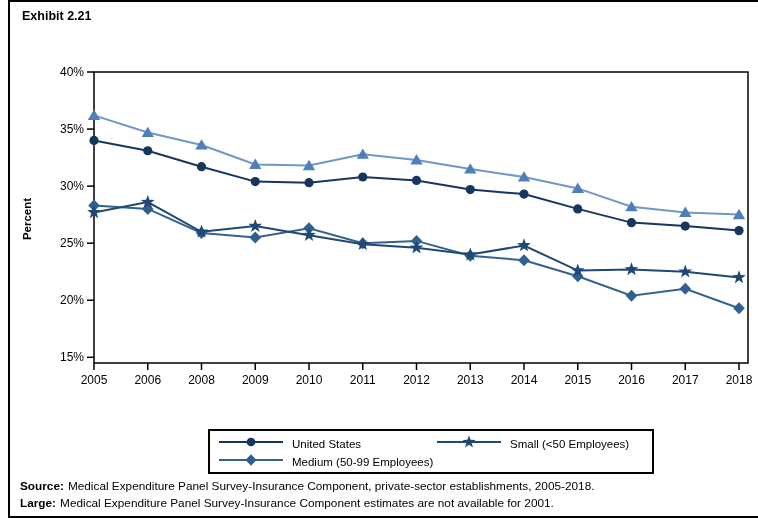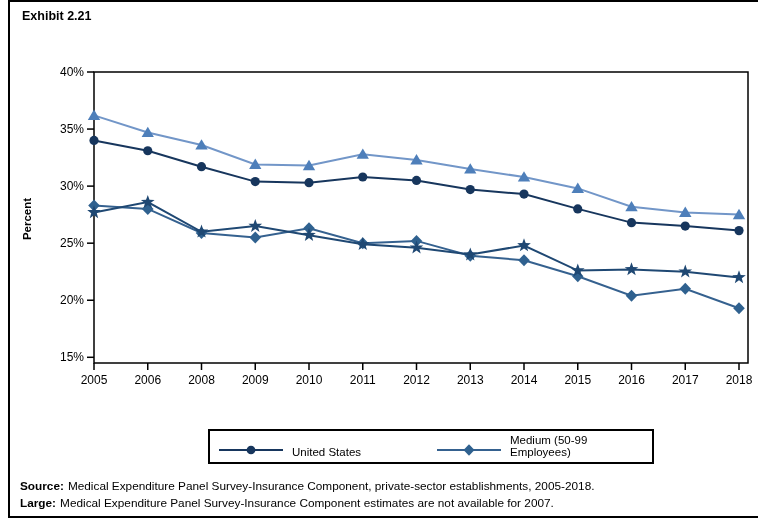--- a/index.html
+++ b/index.html
@@ -154,29 +154,36 @@
   <div class="legend">
     <div class="legend-item">
       <svg class="lg" width="66" height="16">
           <line x1="1" y1="8" x2="65" y2="8" stroke="#17365D" stroke-width="2"></line>
           <circle cx="33" cy="8" r="4.369999999999999" fill="#17365D"></circle>
         </svg>
       <span>United States</span>
     </div>
     <div class="legend-item">
       <svg class="lg" width="66" height="16">
+          <line x1="1" y1="8" x2="65" y2="8" stroke="#1F4873" stroke-width="2"></line>
+          <polygon points="33.0,1.2 34.6,5.8 39.5,5.9 35.6,8.9 37.0,13.5 33.0,10.8 29.0,13.5 30.4,8.9 26.5,5.9 31.4,5.8" fill="#1F4873"></polygon>
+        </svg>
+      <span>Small (&lt;50 Employees)</span>
+    </div>
+    <div class="legend-item">
+      <svg class="lg" width="66" height="16">
           <line x1="1" y1="8" x2="65" y2="8" stroke="#35618F" stroke-width="2"></line>
           <polygon points="33.0,2.3 38.5,8.0 33.0,13.7 27.5,8.0" fill="#2F618F"></polygon>
         </svg>
       <span>Medium (50-99 Employees)</span>
     </div>
   </div>
 
   <div class="footer">
     <div>
       <span class="lbl">Source:</span><span>Medical Expenditure Panel Survey-Insurance Component, private-sector establishments, 2005-2018.</span>
     </div>
     <div>
-      <span class="lbl">Large:</span><span>Medical Expenditure Panel Survey-Insurance Component estimates are not available for 2007.</span>
+      <span class="lbl">Large:</span><span>Medical Expenditure Panel Survey-Insurance Component estimates are not available for 2001.</span>
     </div>
   </div>
 
 </div>
 
 </body></html>

